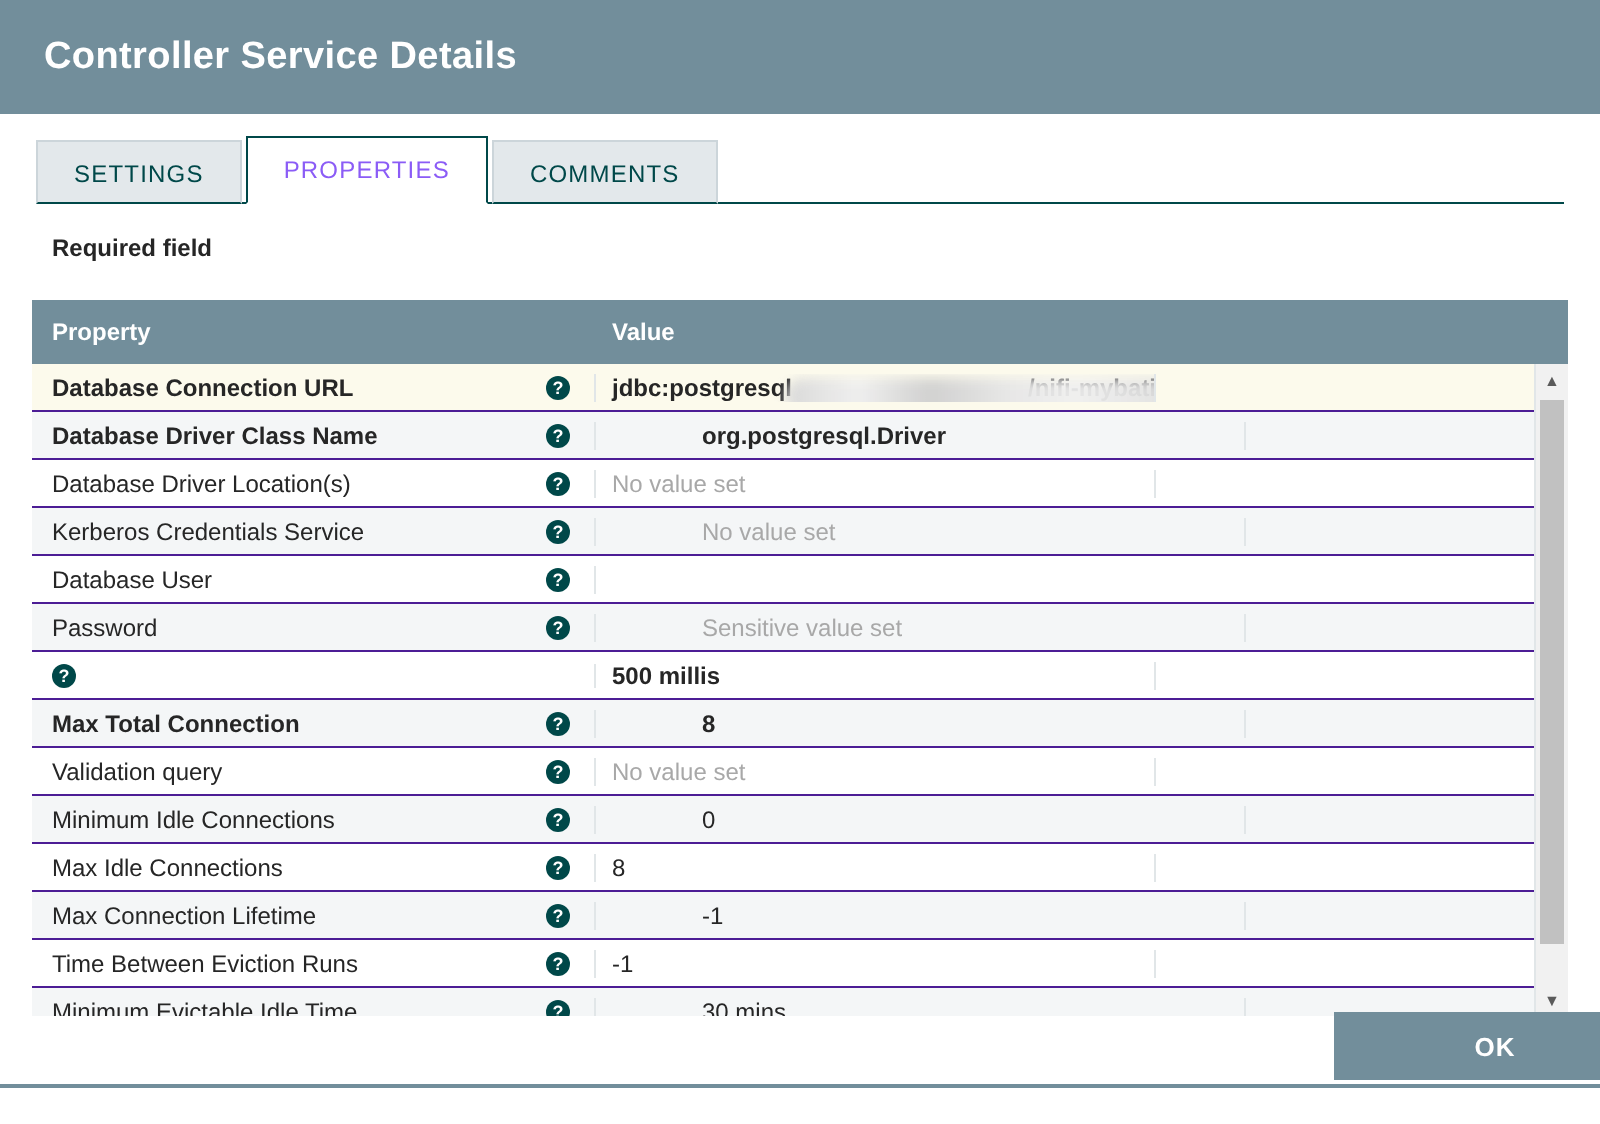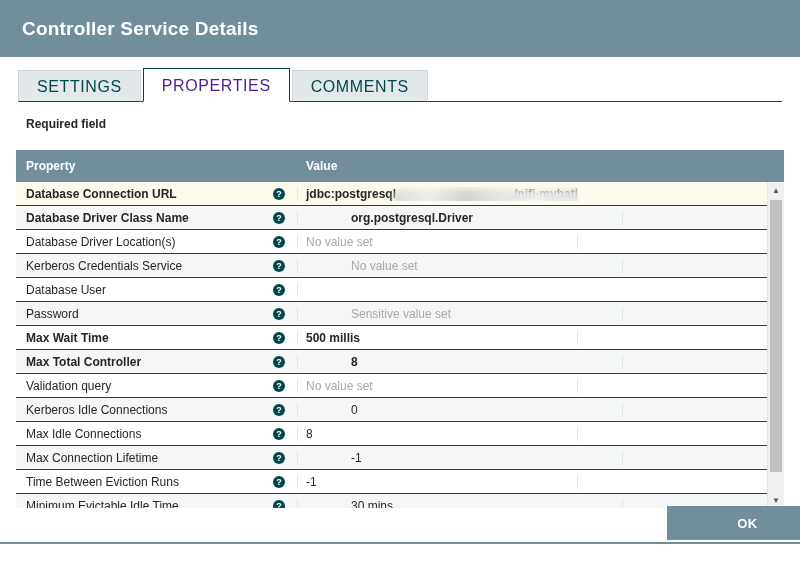--- a/index.html
+++ b/index.html
@@ -61,35 +61,35 @@
     height: 1px;
     background: #004849;
   }
   .tab {
     position: relative;
     z-index: 2;
     height: 32px;
     line-height: 32px;
     padding: 0 18px;
     margin-right: 2px;
-    font-size: 16px;
+    font-size: 12px;
     letter-spacing: 0.6px;
     color: #004849;
     background: #e3e8eb;
     border: 1px solid #ccd5da;
     border-bottom: 1px solid #004849;
     box-sizing: border-box;
     cursor: pointer;
     white-space: nowrap;
   }
   .tab.active {
     background: #ffffff;
     border: 1px solid #004849;
     border-bottom: 1px solid #ffffff;
-    color: #4c1d95;
+    color: #8b5cf6;
     height: 34px;
     line-height: 33px;
   }
 
   
   .required-field {
     margin: 15px 0 0 26px;
     font-size: 12px;
     font-weight: bold;
     color: #262626;
@@ -342,51 +342,50 @@
             <span class="prop-label">Password</span>
             <span class="help-icon">?</span>
           </div>
           <div class="cell-value unset">
             <span>Sensitive value set</span>
           </div>
           <div class="cell-tail"></div>
         </div>
         <div class="row">
           <div class="cell-prop">
-            <span class="prop-label req">Max Wait Time</span>
             <span class="help-icon">?</span>
           </div>
           <div class="cell-value bold">
             <span>500 millis</span>
           </div>
           <div class="cell-tail"></div>
         </div>
         <div class="row alt">
           <div class="cell-prop">
-            <span class="prop-label req">Max Total Controller</span>
+            <span class="prop-label req">Max Total Connection</span>
             <span class="help-icon">?</span>
           </div>
           <div class="cell-value bold">
             <span>8</span>
           </div>
           <div class="cell-tail"></div>
         </div>
         <div class="row">
           <div class="cell-prop">
             <span class="prop-label">Validation query</span>
             <span class="help-icon">?</span>
           </div>
           <div class="cell-value unset">
             <span>No value set</span>
           </div>
           <div class="cell-tail"></div>
         </div>
         <div class="row alt">
           <div class="cell-prop">
-            <span class="prop-label">Kerberos Idle Connections</span>
+            <span class="prop-label">Minimum Idle Connections</span>
             <span class="help-icon">?</span>
           </div>
           <div class="cell-value">
             <span>0</span>
           </div>
           <div class="cell-tail"></div>
         </div>
         <div class="row">
           <div class="cell-prop">
             <span class="prop-label">Max Idle Connections</span>

